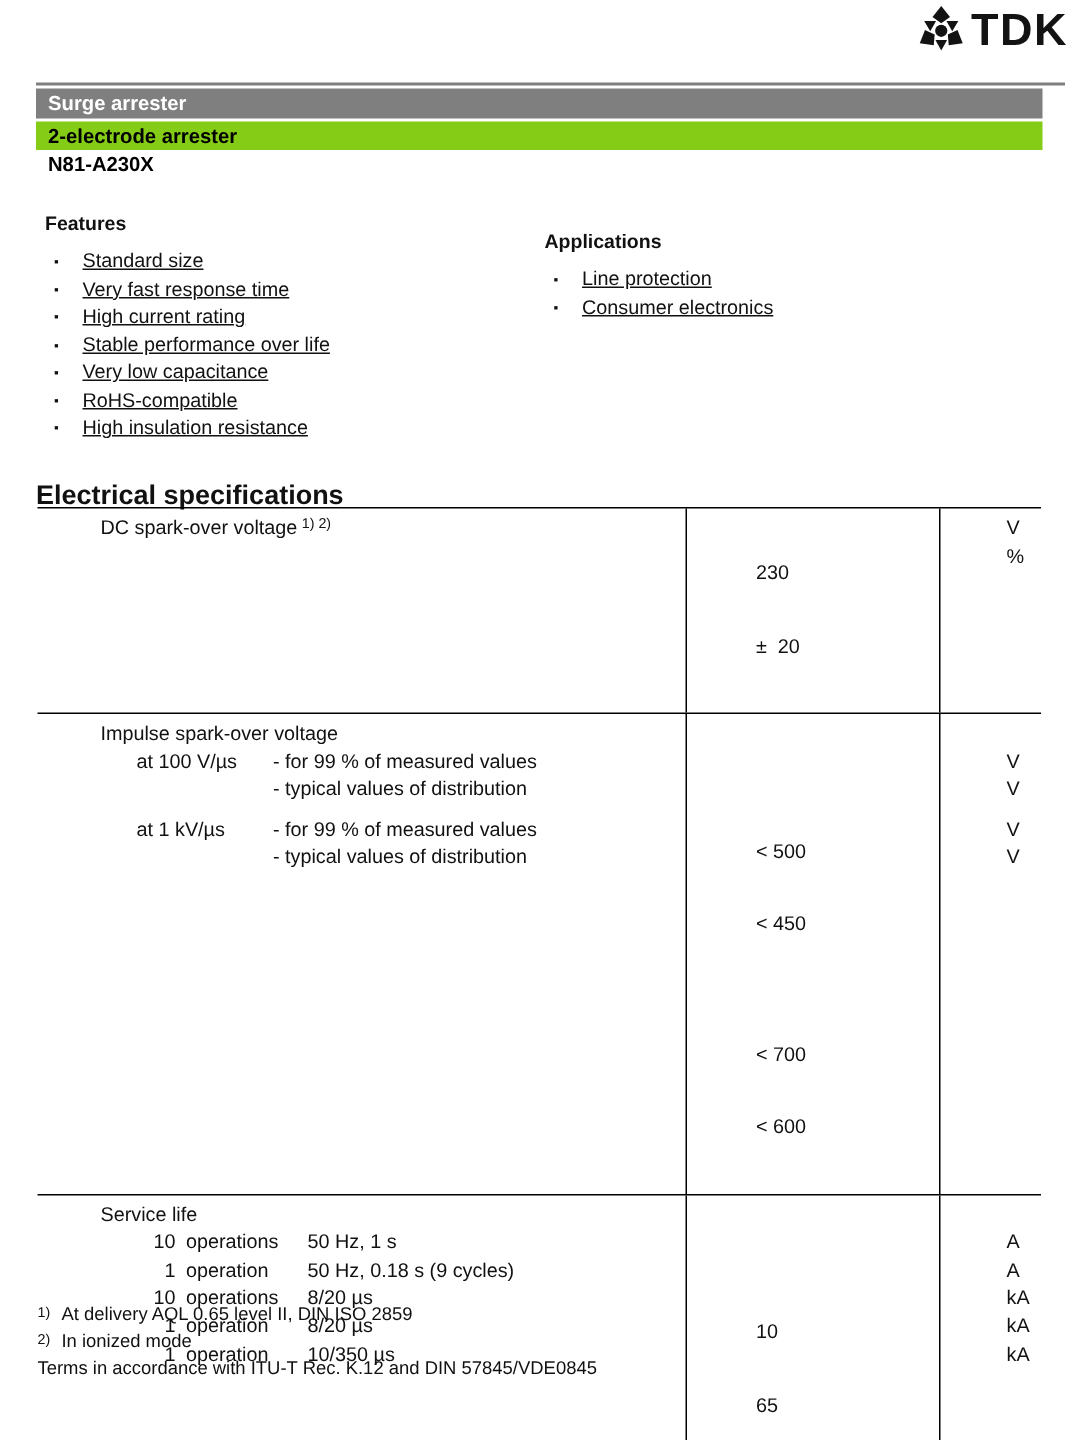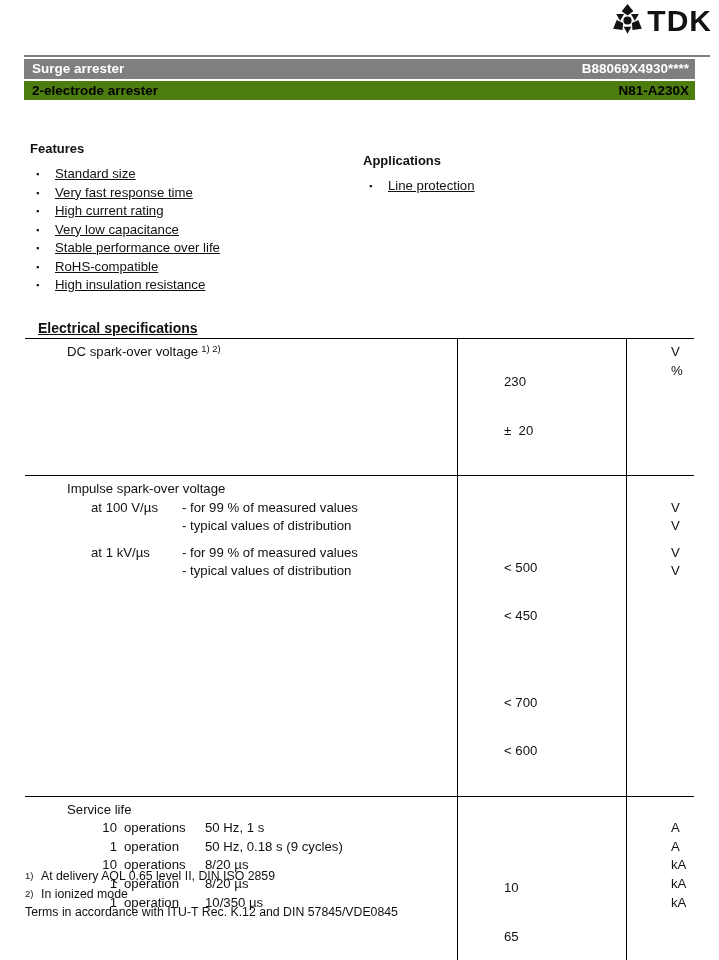--- a/index.html
+++ b/index.html
@@ -9,33 +9,33 @@
     font-family:"Liberation Sans","DejaVu Sans",sans-serif;
     color:#111; font-size:13.2px;
   }
   
   .logo { position:absolute; top:3px; right:7px; display:flex; align-items:center; }
   .emblem { width:35px; height:35px; margin-right:2px; }
   .wordmark { font-size:30px; font-weight:bold; letter-spacing:1px; color:#131313; line-height:35px; }
   
   .top-rule { position:absolute; top:55px; left:24px; width:686px; height:2px; background:#7e7e7e; }
   .bar { position:absolute; left:24px; width:671px; display:flex; justify-content:space-between;
-         font-weight:bold; font-size:13.5px; padding:0 6px 0 8px; }
+         font-weight:bold; font-size:13.5px; padding:0 6px 0 8px;flex-direction:column; }
   .bar1 { top:59px; height:20px; line-height:20px; background:#7f7f7f; color:#fff; }
-  .bar2 { top:81px; height:19px; line-height:19px; background:#4d7c0f; color:#000; }
+  .bar2 { top:81px; height:19px; line-height:19px; background:#84cc16; color:#000; }
   
   .cols { position:absolute; top:141px; left:30px; right:20px; display:flex; }
   .col1 { width:333px; }
   .col2 { flex:1;margin-top:12px; }
   .sec-title { font-weight:bold; font-size:13px; }
   .blist { margin-top:9px;text-decoration:underline; }
   .li { line-height:18.55px; white-space:nowrap; }
   .bullet { display:inline-block; width:19px; margin-left:6px; font-size:9px; vertical-align:1px; }
   
-  .spec-title { position:absolute; top:320px; left:38px; font-weight:bold; font-size:14px;text-decoration:underline; }
+  .spec-title { position:absolute; top:320px; left:24px; font-weight:bold; font-size:18px; }
   .spec-table { position:absolute; top:338px; left:25px; width:669px; border-top:1.8px solid #000; }
   .trow { display:grid; grid-template-columns:432px 169px 68px; border-bottom:1.5px solid #000; }
   .c-lab { padding:4px 4px 5px 3px; }
   .c-val { border-left:1.3px solid #000; padding:4px 2px 5px 7px; white-space:pre; }
   .c-unit { border-left:1.3px solid #000; padding:4px 2px 5px 5px; }
   .ln { line-height:18.55px; min-height:18.55px; white-space:pre;margin-left:39px; }
   .gap8 { height:8px; }
   .sup { font-size:9.5px; position:relative; top:-4px; margin-left:3px; }
   .imp-cond { display:inline-block; margin-left:24px; width:91px; }
   .sl-num { display:inline-block; width:50px; text-align:right; }
@@ -87,30 +87,31 @@
   <span>N81-A230X</span>
 </div>
 
 <div class="cols">
   <div class="col1">
     <div class="sec-title">Features</div>
     <div class="blist">
       <div class="li"><span class="bullet">▪</span><span>Standard size</span></div>
       <div class="li"><span class="bullet">▪</span><span>Very fast response time</span></div>
       <div class="li"><span class="bullet">▪</span><span>High current rating</span></div>
+      <div class="li"><span class="bullet">▪</span><span>Stable performance over life</span></div>
       <div class="li"><span class="bullet">▪</span><span>Very low capacitance</span></div>
-      <div class="li"><span class="bullet">▪</span><span>Stable performance over life</span></div>
       <div class="li"><span class="bullet">▪</span><span>RoHS-compatible</span></div>
       <div class="li"><span class="bullet">▪</span><span>High insulation resistance</span></div>
     </div>
   </div>
   <div class="col2">
     <div class="sec-title">Applications</div>
     <div class="blist">
       <div class="li"><span class="bullet">▪</span><span>Line protection</span></div>
+      <div class="li"><span class="bullet">▪</span><span>Consumer electronics</span></div>
     </div>
   </div>
 </div>
 
 <div class="spec-title">Electrical specifications</div>
 
 <div class="spec-table">
 
   <div class="trow">
     <div class="c-lab">

